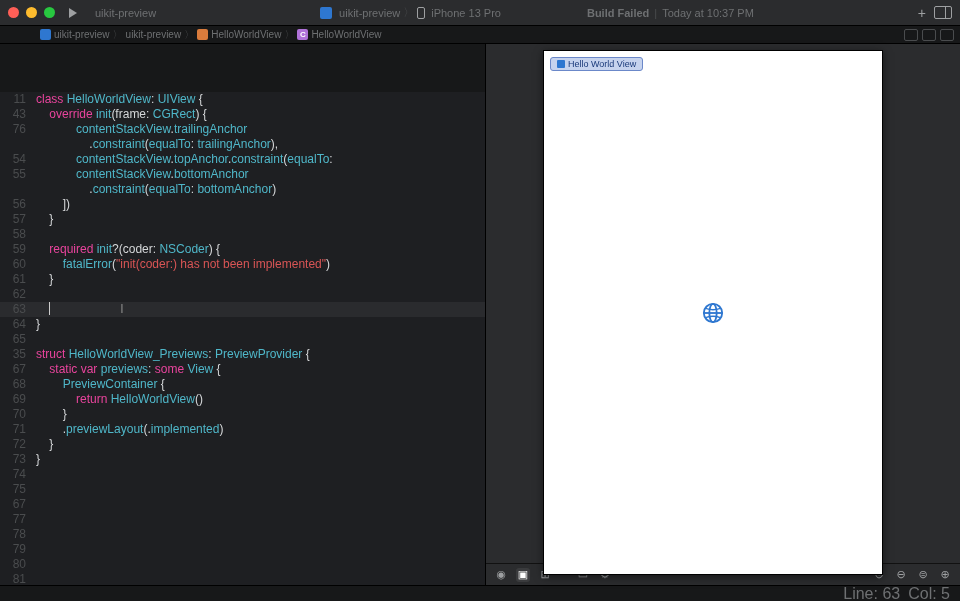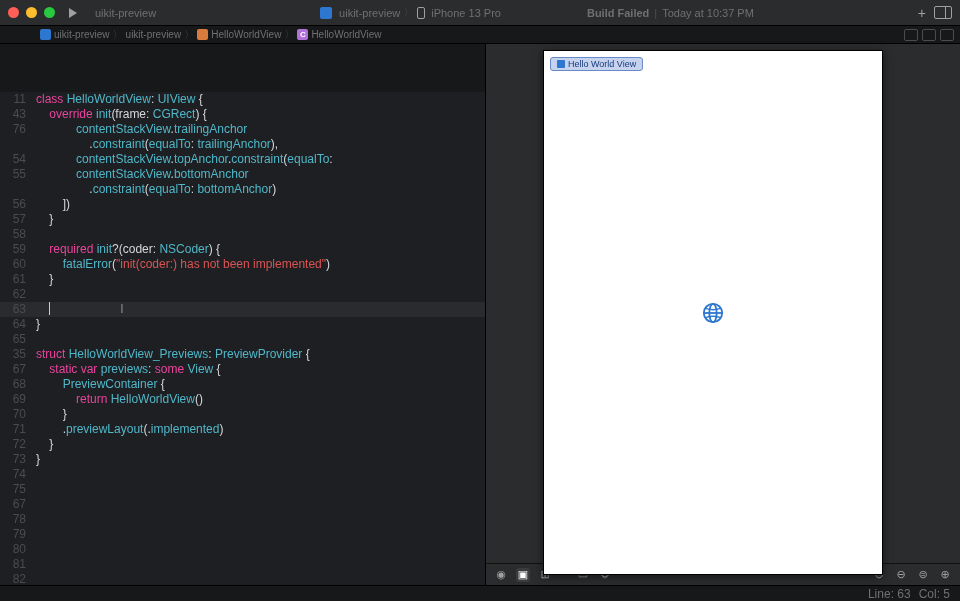--- a/index.html
+++ b/index.html
@@ -85,21 +85,21 @@
   .canvas-text{text-align:center;font-size:20px;color:#222;padding-bottom:10px;}
 
   
   .preview-toolbar{height:22px;background:var(--preview-bg);display:flex;align-items:center;padding:0 8px;gap:8px;border-top:1px solid #111;}
   .ptb-left,.ptb-right{display:flex;gap:8px;align-items:center;}
   .ptb-right{margin-left:auto;}
   .ptico{width:14px;height:14px;display:flex;align-items:center;justify-content:center;color:var(--toolbar-ico);font-size:11px;}
   .ptico.sel{background:#3a3b3d;border-radius:3px;color:#fff;}
 
   
-  .status{height:16px;background:var(--bg-darker);border-top:1px solid #000;display:flex;align-items:center;justify-content:flex-end;padding-right:10px;font-size:12px;color:var(--text-dim);}
+  .status{height:16px;background:var(--bg-darker);border-top:1px solid #000;display:flex;align-items:center;justify-content:flex-end;padding-right:10px;font-size:16px;color:var(--text-dim);}
 </style>
 </head>
 <body>
 
 <div class="titlebar">
   <div class="tb-left">
     <div class="traffic">
       <span class="red"></span>
       <span class="yellow"></span>
       <span class="green"></span>
@@ -249,20 +249,24 @@
       <div class="line">
           <span class="gutter">74</span>
           <span class="code"></span>
         </div>
       <div class="line">
           <span class="gutter">75</span>
           <span class="code"></span>
         </div>
       <div class="line">
           <span class="gutter">67</span>
+          <span class="code"></span>
+        </div>
+      <div class="line">
+          <span class="gutter">77</span>
           <span class="code"></span>
         </div>
       <div class="line">
           <span class="gutter">78</span>
           <span class="code"></span>
         </div>
       <div class="line">
           <span class="gutter">79</span>
           <span class="code"></span>
         </div>

